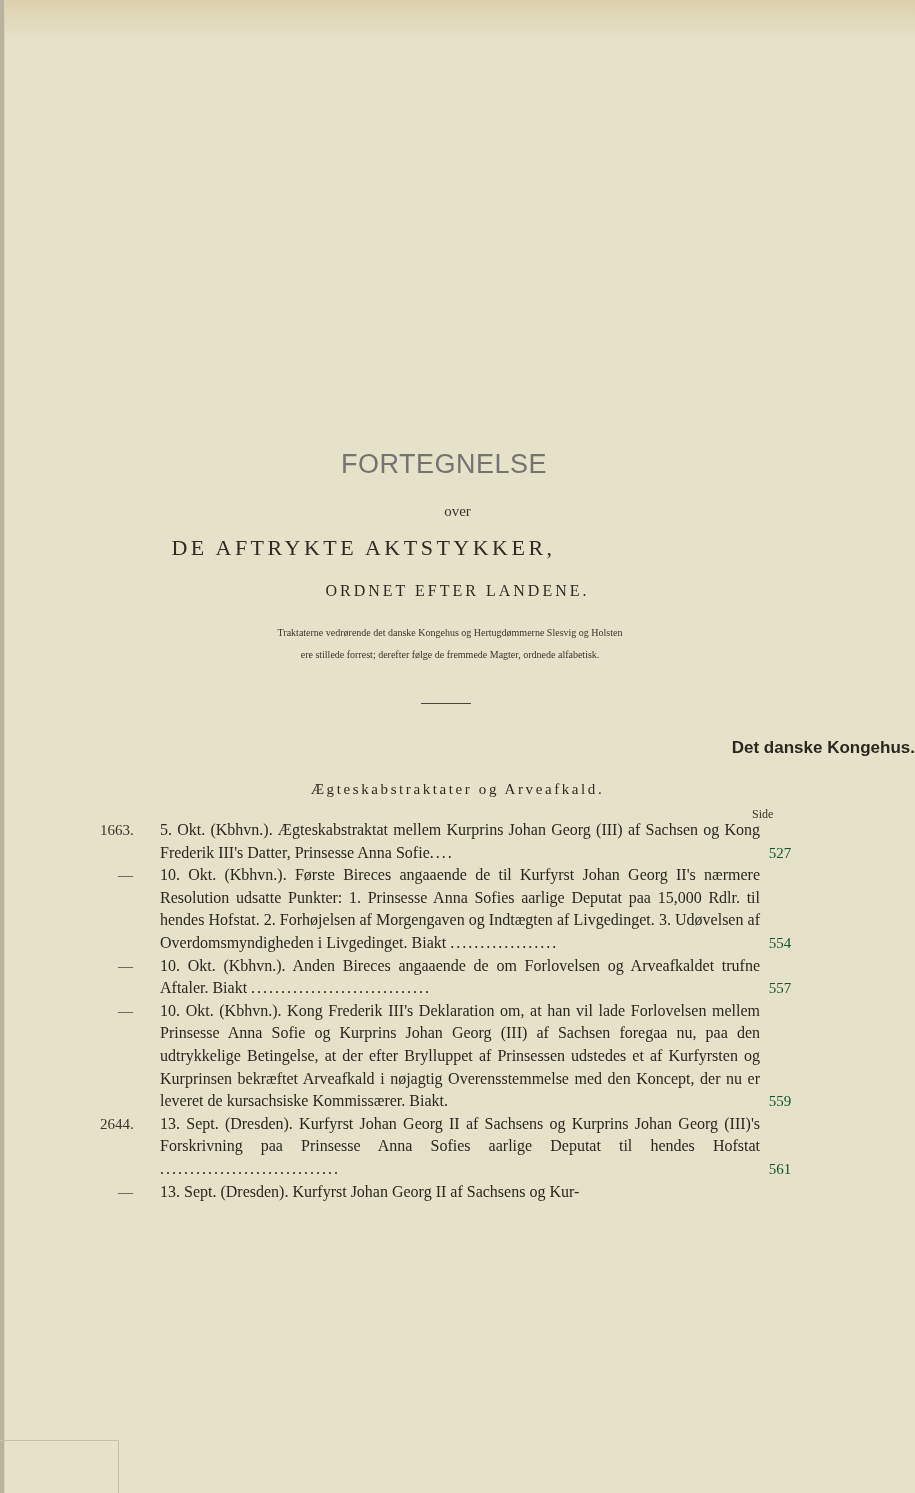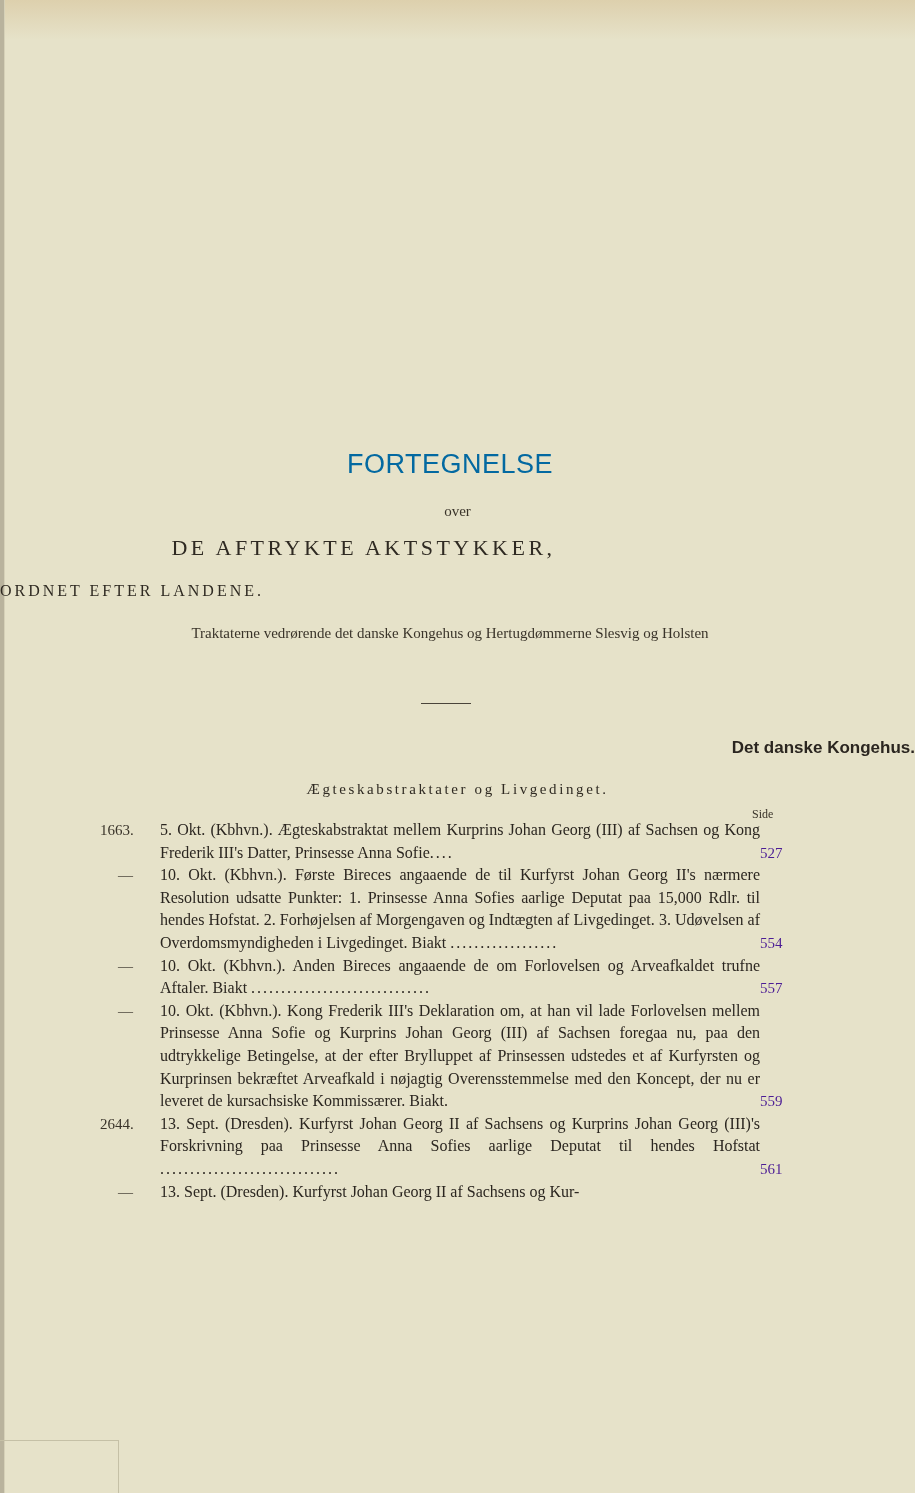--- a/index.html
+++ b/index.html
@@ -27,54 +27,55 @@
       border-right: 1px solid #d6d1b8;
     }
     .page-corner-mark {
       position: absolute;
       left: 0; top: 1440px; width: 118px; height: 60px;
       border-top: 1px solid #c5c0a6;
       border-right: 1px solid #c5c0a6;
     }
     .title {
       position: absolute;
-      top: 449px; left: 6px; width: 888px;
+      top: 449px; left: 0; width: 888px;
       text-align: center;
       font-family: "Liberation Sans", "DejaVu Sans", sans-serif;
       font-size: 27px;
       letter-spacing: 0.5px;
-      color: #0369a1;
+      color: #737373;
     }
     .over {
       position: absolute;
       top: 503px; left: 0; width: 915px;
       text-align: center;
       font-size: 15px;
       color: #3a342a;
     }
     .subtitle {
       position: absolute;
       top: 535px; left: 0; width: 727px;
       text-align: center;
       font-size: 22px;
       letter-spacing: 3.5px;
       color: #2f2a22;
     }
     .ordnet {
       position: absolute;
       top: 582px; left: 0; width: 915px;
+      text-align: center;
       font-size: 16px;
       letter-spacing: 3px;
       color: #2f2a22;
     }
     .intro {
       position: absolute;
       top: 622px; left: 100px; width: 700px;
       text-align: center;
-      font-size: 15px;
+      font-size: 10px;
       line-height: 22px;
       color: #3a342a;
     }
     .rule {
       position: absolute;
       top: 703px; left: 421px; width: 50px; height: 1px;
       background: #4a443a;
     }
     .section-heading {
       position: absolute;
@@ -122,48 +123,49 @@
     .entry-dash {
       position: absolute;
       left: 18px; top: 0;
       color: #4a443a;
     }
     .entry-page {
       position: absolute;
       right: 0;
       bottom: 0;
       width: 40px;
-      text-align: left;
+      text-align: center;
       font-size: 15px;
-      color: #4c1d95;
+      color: #14532d;
     }
     .dots {
       letter-spacing: 2px;
     }
   </style>
 </head>
 <body>
 
 <div class="page-top-shade"></div>
 <div class="page-left-edge"></div>
 <div class="page-corner-mark"></div>
 
 <div class="title">FORTEGNELSE</div>
 <div class="over">over</div>
 <div class="subtitle">DE AFTRYKTE AKTSTYKKER,</div>
 <div class="ordnet">ORDNET EFTER LANDENE.</div>
 
 <div class="intro">
   <div>Traktaterne vedrørende det danske Kongehus og Hertugdømmerne Slesvig og Holsten</div>
+  <div>ere stillede forrest; derefter følge de fremmede Magter, ordnede alfabetisk.</div>
 </div>
 
 <div class="rule"></div>
 
 <div class="section-heading">Det danske Kongehus.</div>
-<div class="subsection-heading">Ægteskabstraktater og Livgedinget.</div>
+<div class="subsection-heading">Ægteskabstraktater og Arveafkald.</div>
 <div class="side-label">Side</div>
 
 <div class="entries">
   <div class="entry">
     <span class="entry-year">1663.</span>
     <span>5. Okt. (Kbhvn.). Ægteskabstraktat mellem Kurprins Johan Georg (III) af Sachsen og Kong Frederik III's Datter, Prinsesse Anna Sofie</span><span class="dots">....</span>
     <span class="entry-page">527</span>
   </div>
   <div class="entry">
     <span class="entry-year entry-dash">—</span>

